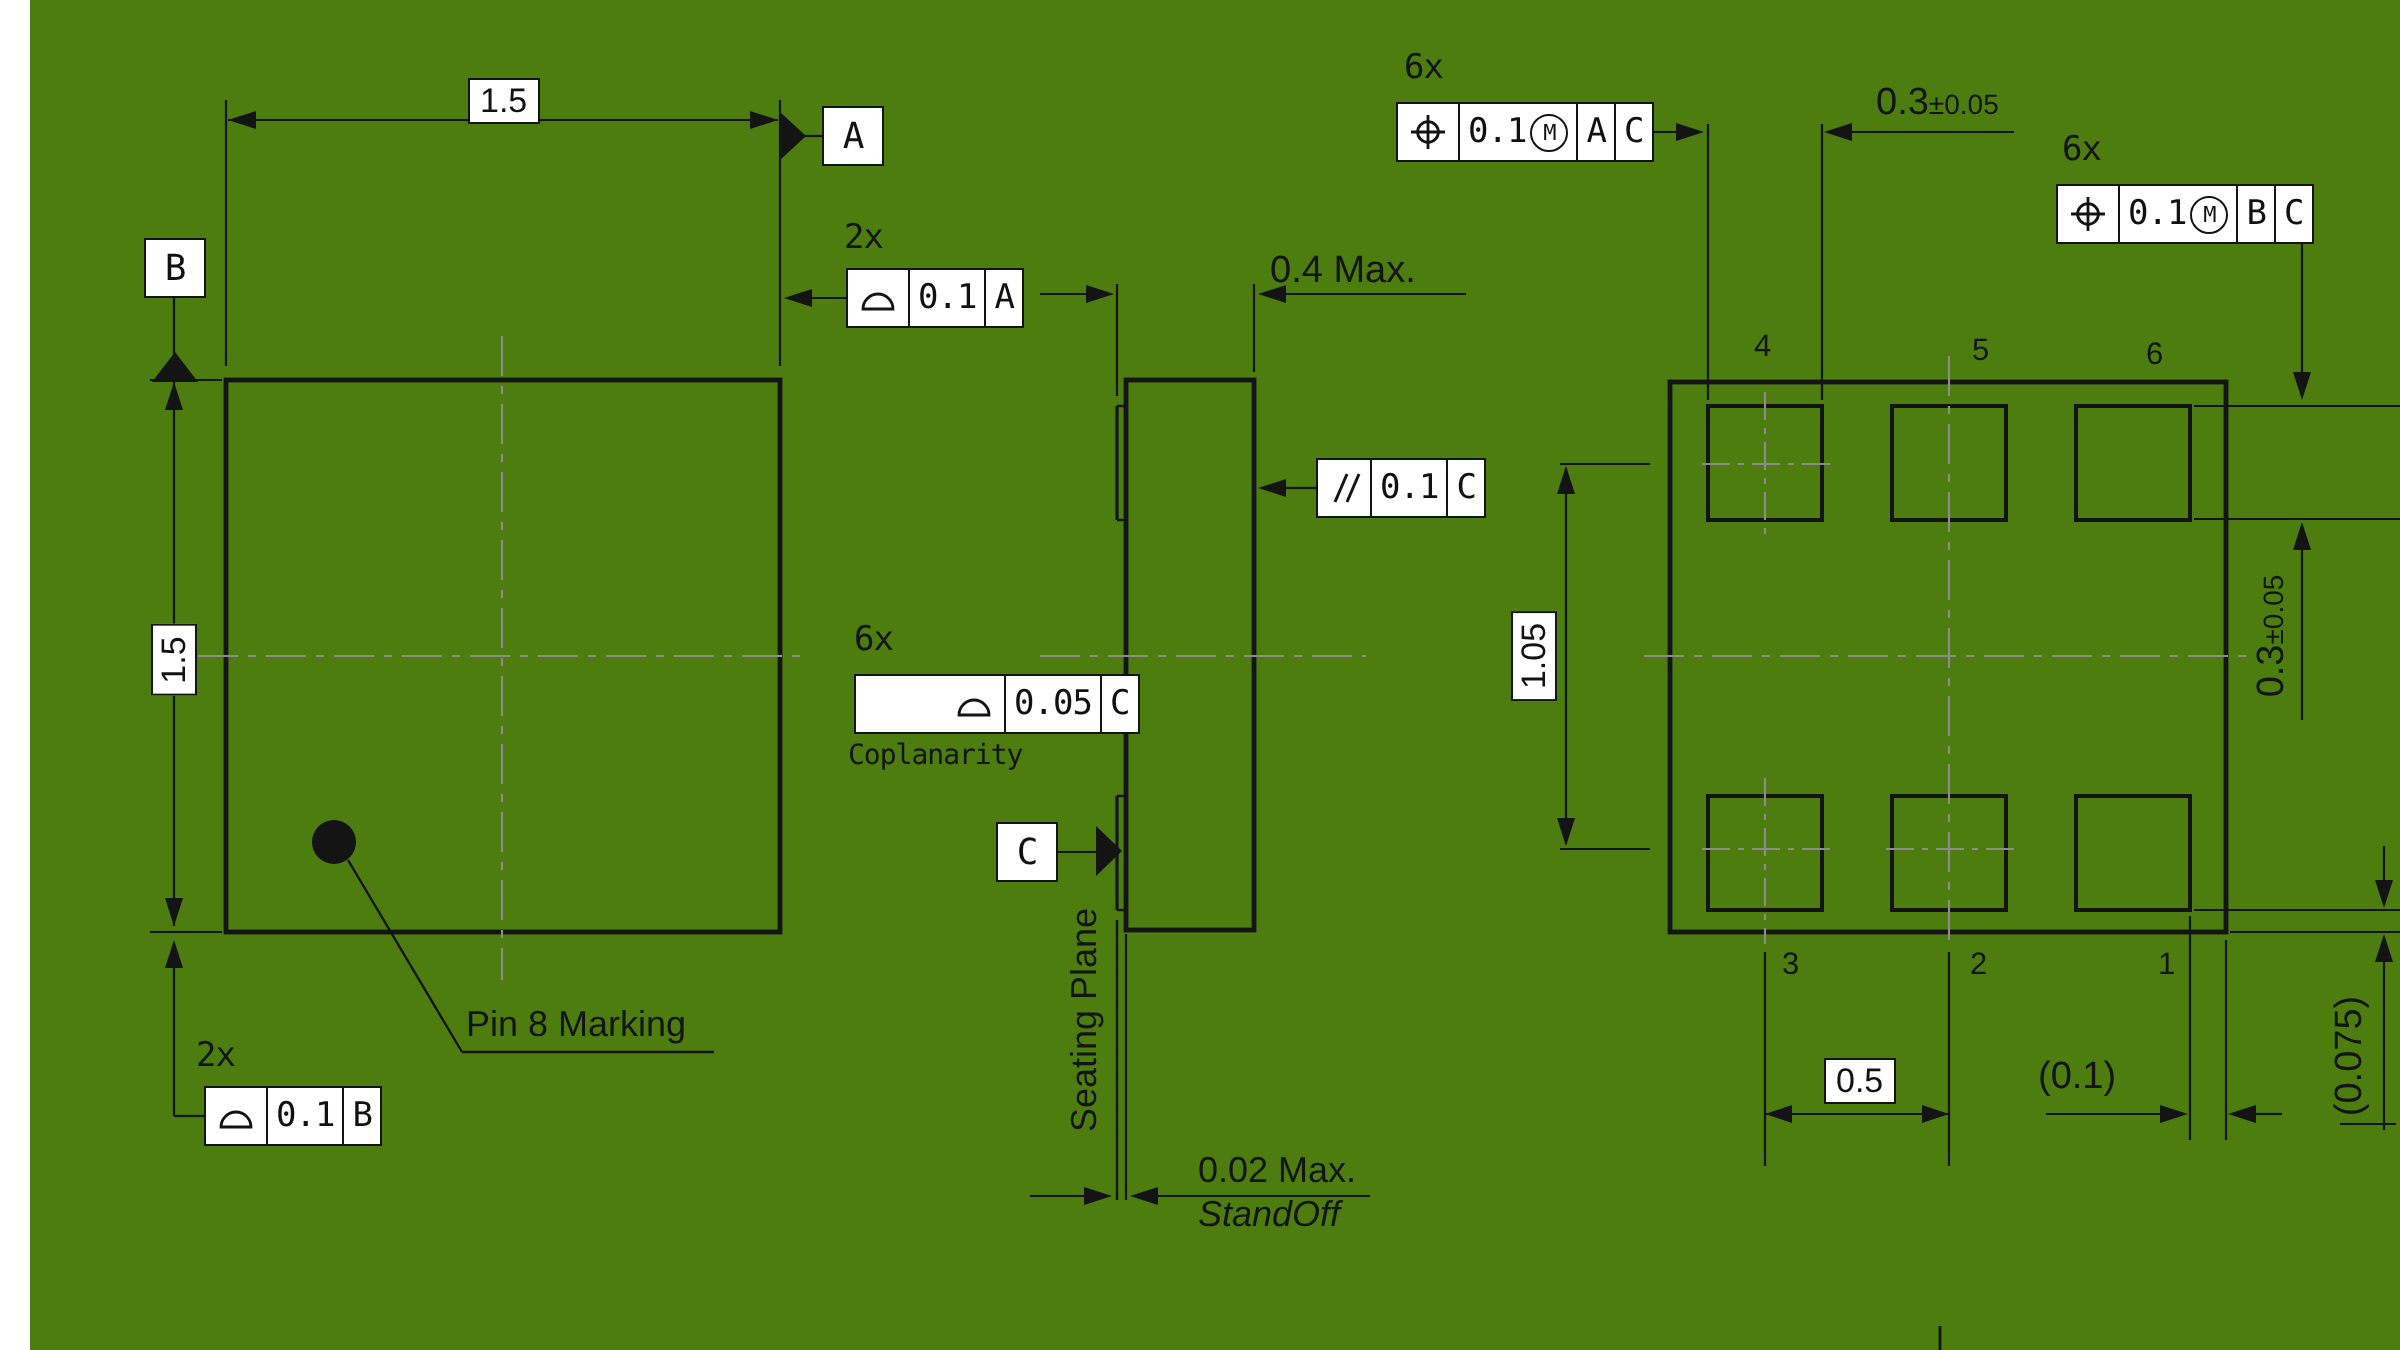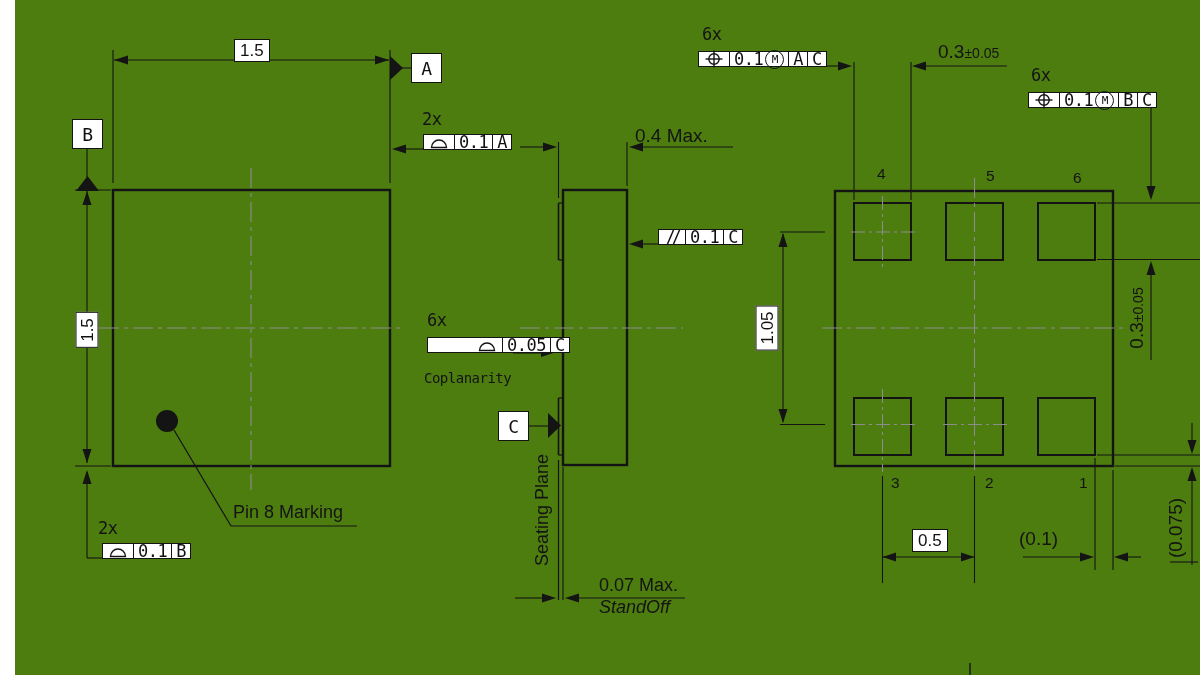--- a/index.html
+++ b/index.html
@@ -7,21 +7,21 @@
          font-family:"Liberation Sans",sans-serif;color:#111;margin-left:15px;}
   #lines{position:absolute;left:0;top:0;}
   .lbl{position:absolute;white-space:nowrap;color:#141414;line-height:1.1;}
   .tech{font-family:"DejaVu Sans Mono",monospace;letter-spacing:-0.5px;}
   .rot{transform:translate(-50%,-50%) rotate(-90deg);}
   .basic{position:absolute;border:1.5px solid #141414;background:#fff;padding:0 5px;
          font-size:17px;line-height:21px;white-space:nowrap;}
   .basic.rot{transform:translate(-50%,-50%) rotate(-90deg);}
   .datum{position:absolute;width:29px;height:28px;border:1.6px solid #141414;background:#fff;
          display:flex;align-items:center;justify-content:center;font-size:18px;}
-  .fcf{position:absolute;display:flex;align-items:stretch;height:16px;border:1.6px solid #141414;
+  .fcf{position:absolute;display:flex;align-items:stretch;height:30px;border:1.6px solid #141414;
        background:#fff;box-sizing:border-box;font-size:17px;}
   .fcf .cell{display:flex;align-items:center;justify-content:center;padding:0 4px;
              border-left:1.6px solid #141414;}
   .fcf .cell:first-child{border-left:none;}
   .mmc{width:17px;height:17px;border:1.3px solid #141414;border-radius:50%;display:inline-flex;
        align-items:center;justify-content:center;font-size:11px;margin-left:2px;}
   .qty{font-size:17px;}
   .dimtxt{font-size:18px;}
   .tolsm{font-size:14px;}
   .big{font-size:19px;}
@@ -215,21 +215,21 @@
   </span>
   <span class="cell">0.05</span>
   <span class="cell">C</span>
 </div>
 <div class="lbl tech" style="left:409px;top:371px;font-size:14px;">Coplanarity</div>
 
 <div class="datum tech" style="left:483px;top:411px;">C</div>
 
 <div class="lbl rot dimtxt" style="left:528px;top:510px;">Seating Plane</div>
 
-<div class="lbl dimtxt" style="left:584px;top:576px;">0.07 Max.</div>
+<div class="lbl dimtxt" style="left:584px;top:576px;">0.02 Max.</div>
 <div class="lbl dimtxt" style="left:584px;top:598px;font-style:italic;">StandOff</div>
 
 <div class="lbl tech qty" style="left:687px;top:25px;">6x</div>
 <div class="fcf tech" style="left:683px;top:51px;">
   <span class="cell">
     <svg width="22" height="22" viewBox="0 0 22 22">
           <circle cx="11" cy="11" r="5.2" fill="none" stroke="#141414" stroke-width="1.4"></circle>
           <line x1="11" y1="2.5" x2="11" y2="19.5" stroke="#141414" stroke-width="1.4"></line>
           <line x1="2.5" y1="11" x2="19.5" y2="11" stroke="#141414" stroke-width="1.4"></line>
         </svg>

